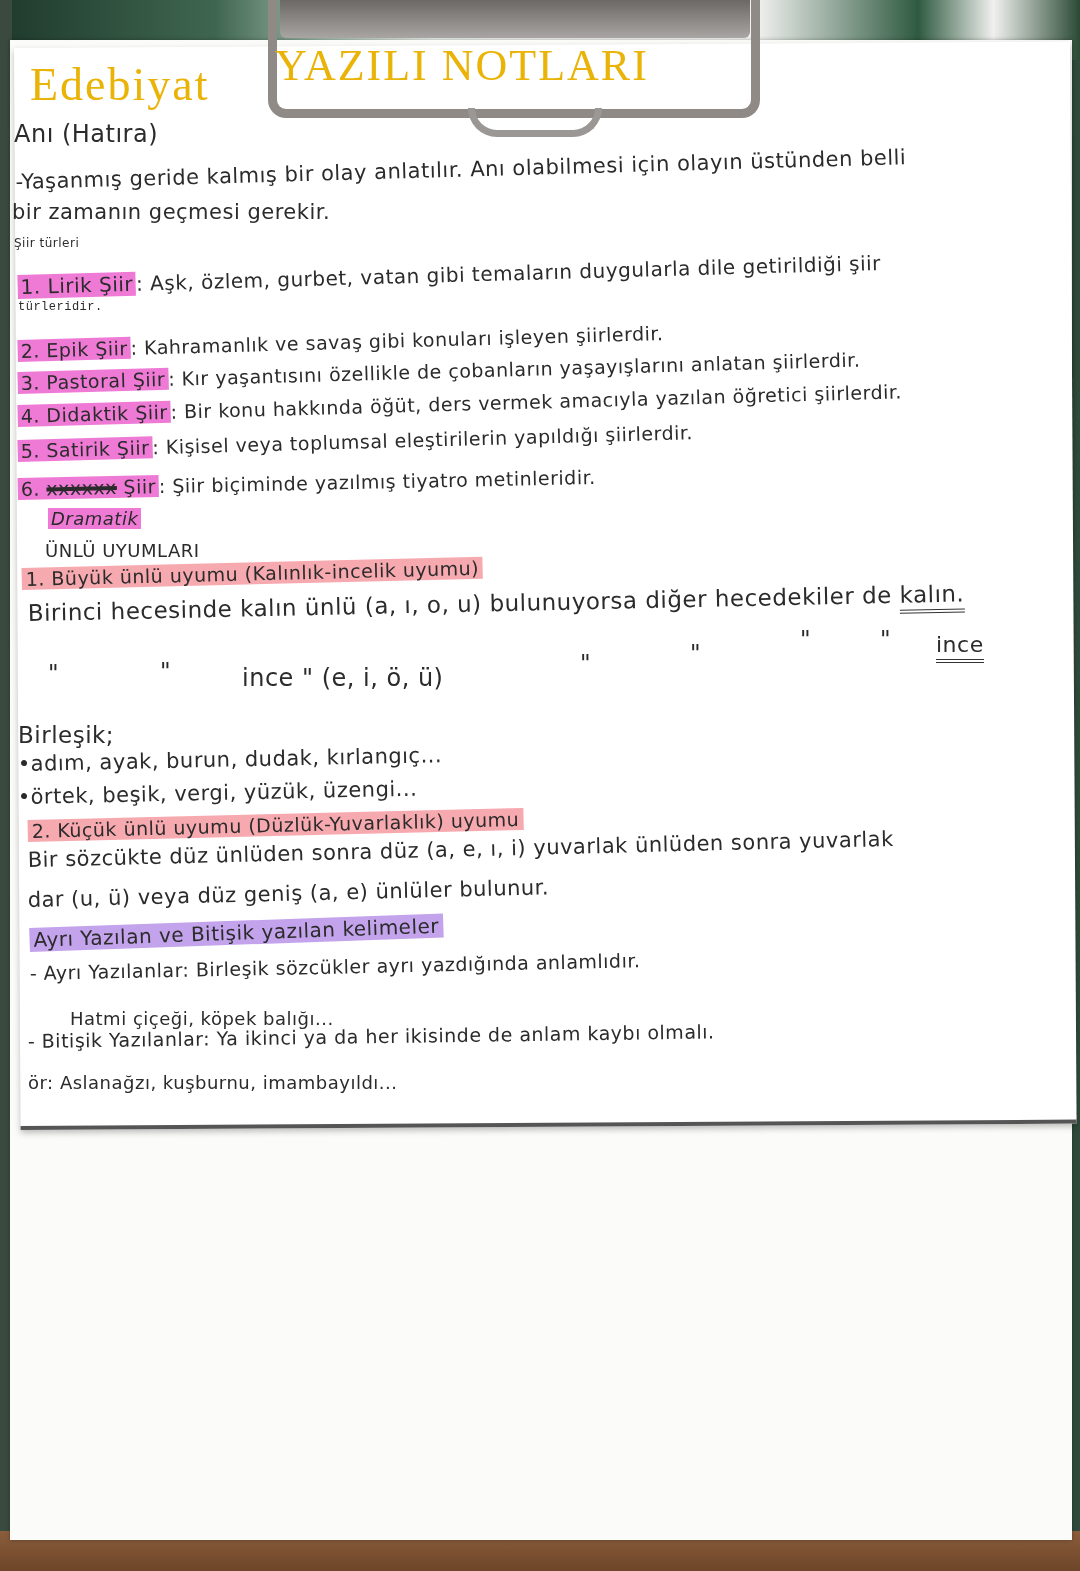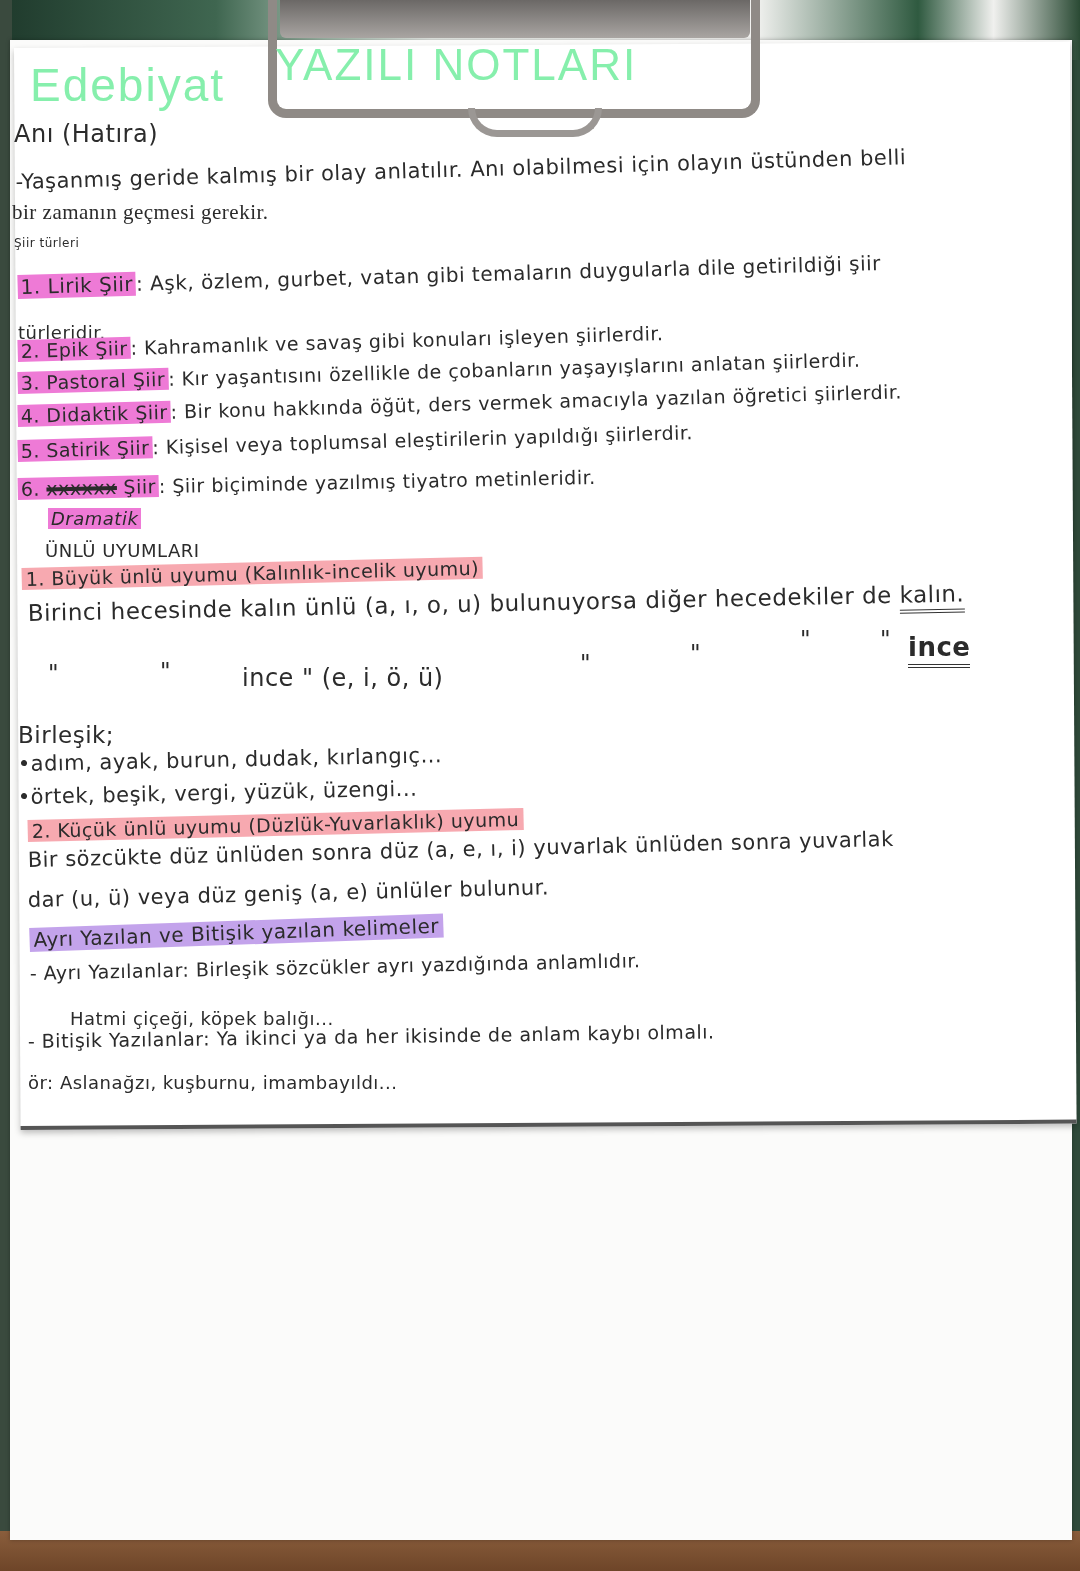--- a/index.html
+++ b/index.html
@@ -22,22 +22,22 @@
     .clip { position:absolute; left:268px; top:0; width:492px; height:118px;
       border:9px solid #8f8a86; border-top:none; border-radius:0 0 18px 18px;
       background:transparent; box-sizing:border-box; }
     .clip-top { position:absolute; left:280px; top:0; width:470px; height:38px;
       background:linear-gradient(180deg,#6b6866,#a9a5a2); border-radius:0 0 6px 6px; }
     .clip-tab { position:absolute; left:468px; top:108px; width:120px; height:22px;
       border:7px solid #9b9794; border-top:none; border-radius:0 0 40px 40px; }
 
     .hand { position:absolute; color:#2b2b2b; font-family:"DejaVu Sans", sans-serif;
       font-size:22px; letter-spacing:0.5px; white-space:nowrap; transform-origin:left bottom; }
-    .title { position:absolute; font-family:Liberation Sans, sans-serif; font-size:46px;
-      color:#86efac; letter-spacing:2px; white-space:nowrap; }
+    .title { position:absolute; font-family:Liberation Serif, serif; font-size:46px;
+      color:#eab308; letter-spacing:2px; white-space:nowrap; }
     .hl-pink { background:#ee7ad6; padding:0 3px; }
     .hl-red  { background:rgba(244,140,150,.75); padding:0 4px; }
     .hl-purple { background:rgba(180,140,230,.8); padding:0 4px; }
     .ul2 { border-bottom:4px double #333; padding-bottom:2px; }
     .strike { text-decoration:line-through; text-decoration-thickness:4px; }
   </style>
 </head>
 <body>
 
 <div class="bg-top"></div>
@@ -49,28 +49,28 @@
 
 <div class="clip-top"></div>
 <div class="clip"></div>
 <div class="clip-tab"></div>
 
 <div class="title" style="left:30px;top:58px;">Edebiyat</div>
 <div class="title" style="left:275px;top:40px;font-size:44px;">YAZILI NOTLARI</div>
 
 <div class="hand" style="left:14px;top:120px;font-size:24px;">Anı (Hatıra)</div>
 <div class="hand" style="left:16px;top:170px;transform:rotate(-1.6deg);font-size:21px;">-Yaşanmış geride kalmış bir olay anlatılır. Anı olabilmesi için olayın üstünden belli</div>
-<div class="hand" style="left:12px;top:200px;font-size:21px;font-family:Liberation Serif, serif;">bir zamanın geçmesi gerekir.</div>
+<div class="hand" style="left:12px;top:200px;font-size:21px;">bir zamanın geçmesi gerekir.</div>
 
 <div class="hand" style="left:14px;top:236px;font-size:12px;">Şiir türleri</div>
 
 <div class="hand" style="left:18px;top:275px;transform:rotate(-1.6deg);font-size:20px;">
   <span class="hl-pink">1. Lirik Şiir</span><span>: Aşk, özlem, gurbet, vatan gibi temaların duygularla dile getirildiği şiir</span>
 </div>
-<div class="hand" style="left:18px;top:322px;font-size:18px;">türleridir.</div>
+<div class="hand" style="left:18px;top:300px;font-size:12px;font-family:Liberation Mono, monospace;">türleridir.</div>
 
 <div class="hand" style="left:18px;top:340px;transform:rotate(-1.6deg);font-size:19px;">
   <span class="hl-pink">2. Epik Şiir</span><span>: Kahramanlık ve savaş gibi konuları işleyen şiirlerdir.</span>
 </div>
 <div class="hand" style="left:18px;top:372px;transform:rotate(-1.6deg);font-size:19px;">
   <span class="hl-pink">3. Pastoral Şiir</span><span>: Kır yaşantısını özellikle de çobanların yaşayışlarını anlatan şiirlerdir.</span>
 </div>
 <div class="hand" style="left:18px;top:405px;transform:rotate(-1.6deg);font-size:19px;">
   <span class="hl-pink">4. Didaktik Şiir</span><span>: Bir konu hakkında öğüt, ders vermek amacıyla yazılan öğretici şiirlerdir.</span>
 </div>
@@ -91,21 +91,21 @@
 <div class="hand" style="left:28px;top:600px;transform:rotate(-1.2deg);font-size:23px;">
   <span>Birinci hecesinde kalın ünlü (a, ı, o, u) bulunuyorsa diğer hecedekiler de</span> <span class="ul2">kalın.</span>
 </div>
 <div class="hand" style="left:48px;top:660px;font-size:23px;">"</div>
 <div class="hand" style="left:160px;top:658px;font-size:23px;">"</div>
 <div class="hand" style="left:242px;top:664px;font-size:24px;">ince " (e, i, ö, ü)</div>
 <div class="hand" style="left:580px;top:650px;font-size:23px;">"</div>
 <div class="hand" style="left:690px;top:640px;font-size:23px;">"</div>
 <div class="hand" style="left:800px;top:626px;font-size:23px;">"</div>
 <div class="hand" style="left:880px;top:626px;font-size:23px;">"</div>
-<div class="hand" style="left:908px;top:632px;font-size:26px;font-weight:bold;">
+<div class="hand" style="left:936px;top:632px;font-size:22px;">
   <span class="ul2">ince</span>
 </div>
 
 <div class="hand" style="left:18px;top:722px;font-size:23px;">Birleşik;</div>
 <div class="hand" style="left:18px;top:752px;transform:rotate(-1.2deg);font-size:21px;">•adım, ayak, burun, dudak, kırlangıç...</div>
 <div class="hand" style="left:18px;top:785px;transform:rotate(-1.2deg);font-size:21px;">•örtek, beşik, vergi, yüzük, üzengi...</div>
 
 <div class="hand" style="left:28px;top:820px;transform:rotate(-1.4deg);font-size:19px;">
   <span class="hl-red">2. Küçük ünlü uyumu (Düzlük-Yuvarlaklık) uyumu</span>
 </div>

